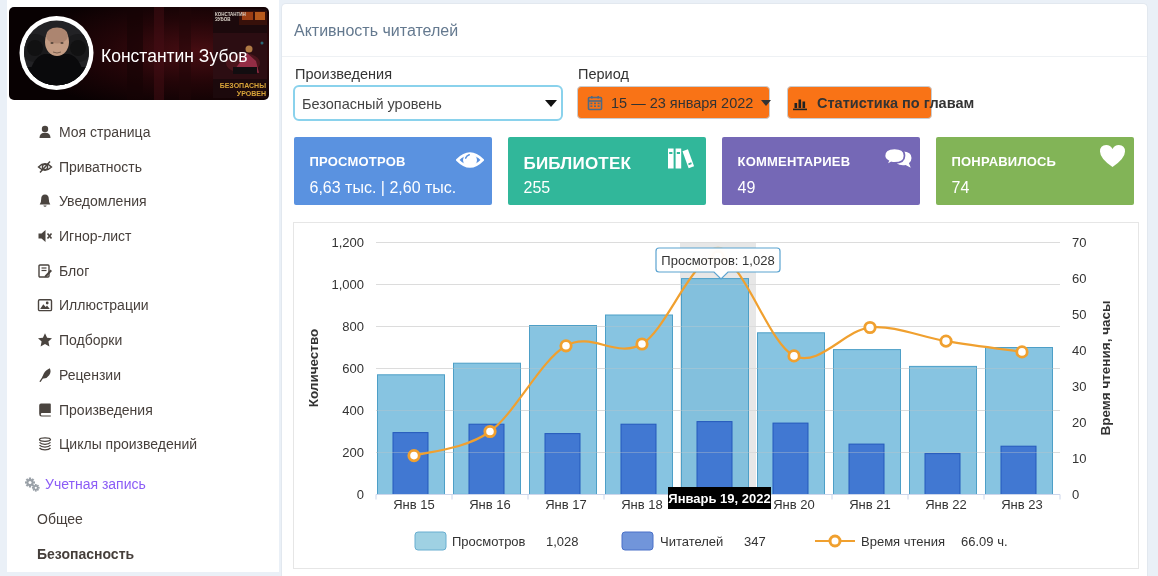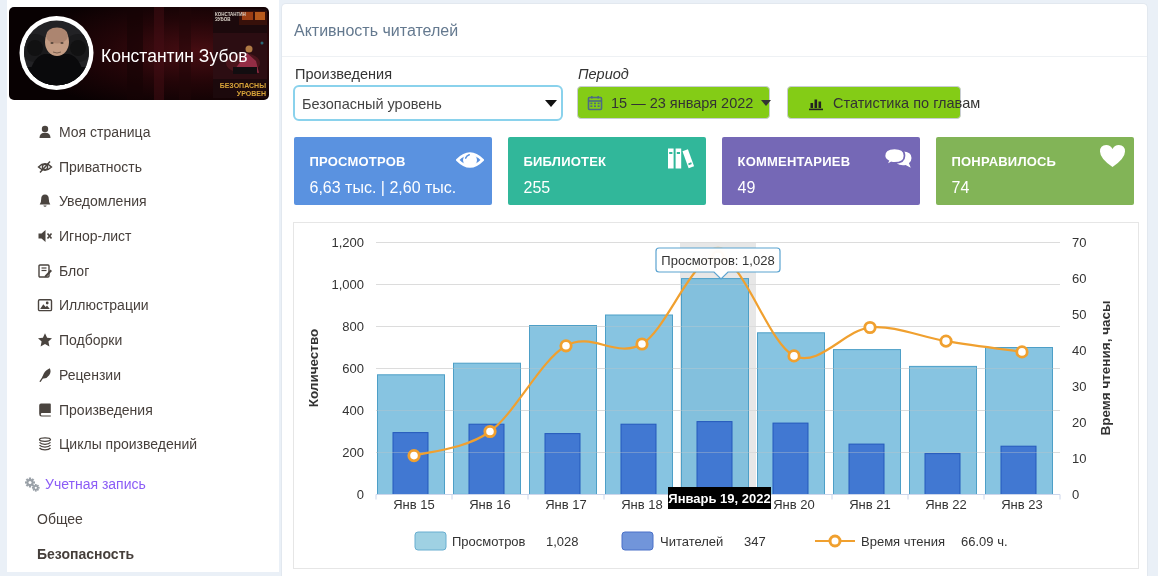--- a/index.html
+++ b/index.html
@@ -11,21 +11,21 @@
 .mi{position:absolute;left:37px;height:20px;display:flex;align-items:center;font-size:14px;color:#463f3b;}
 .mi .ic{width:16px;height:16px;margin-right:6px;display:flex;align-items:center;justify-content:center;}
 
 #card{left:281px;top:3px;width:867px;height:573px;background:#fff;border:1px solid #e2e8ef;border-radius:5px 5px 0 0;border-bottom:none;}
 #hdr{left:294px;top:22px;font-size:16px;color:#64798f;}
 #hdrline{left:282px;top:56px;width:865px;height:1px;background:#eef1f4;}
 .lbl{font-size:14.5px;color:#333;}
 #sel{left:293px;top:85px;width:270px;height:36px;border:2px solid #8ad2ec;border-radius:6px;background:#fff;}
 #selt{left:302px;top:96px;font-size:14.5px;color:#444;}
 #selc{left:545px;top:100px;width:0;height:0;border-left:6px solid transparent;border-right:6px solid transparent;border-top:7px solid #111;}
-.inpbox{background:#84cc16;border:1px solid #c8cdd2;border-radius:4px;height:33px;top:86px;display:flex;align-items:center;font-size:14.5px;color:#333;white-space:nowrap;}
+.inpbox{background:#f97316;border:1px solid #c8cdd2;border-radius:4px;height:33px;top:86px;display:flex;align-items:center;font-size:14.5px;color:#333;white-space:nowrap;}
 .inpbox svg{flex-shrink:0;}
 
 .stat{top:137px;width:198px;height:68px;border-radius:2px;color:#fff;}
 
 #chartbox{left:293px;top:222px;width:846px;height:347px;border:1px solid #e6e6e6;background:#fff;}
 </style></head><body>
 <div class="abs" id="sidebar"></div>
 <div class="abs" id="phead"><svg width="260" height="93" viewBox="0 0 260 93">
 <defs>
 <radialGradient id="rg1" cx="72%" cy="48%" r="68%">
@@ -199,21 +199,21 @@
       </svg>
     </span>
     <span>Учетная запись</span>
   </div>
 <div class="mi" style="top:509px;">Общее</div>
 <div class="mi" style="top:543.5px;font-weight:bold;">Безопасность</div>
 <div class="abs" id="card"></div>
 <div class="abs" id="hdr">Активность читателей</div>
 <div class="abs" id="hdrline"></div>
 <div class="abs lbl" style="left:295px;top:66px;">Произведения</div>
-<div class="abs lbl" style="left:578px;top:66px;font-style:italic;">Период</div>
+<div class="abs lbl" style="left:578px;top:66px;">Период</div>
 <div class="abs" id="sel"></div>
 <div class="abs" id="selt">Безопасный уровень</div>
 <div class="abs" id="selc"></div>
 <div class="abs inpbox" style="left:577px;width:193px;padding-left:9px;">
     <svg width="16" height="16" viewBox="0 0 16 16">
       <rect x="1.5" y="2.5" width="13" height="12" rx="1" fill="none" stroke="#4d6a85" stroke-width="1.6"></rect>
       <line x1="1.5" y1="6" x2="14.5" y2="6" stroke="#4d6a85" stroke-width="1.6"></line>
       <line x1="4.8" y1="1" x2="4.8" y2="3.5" stroke="#4d6a85" stroke-width="1.6"></line>
       <line x1="11.2" y1="1" x2="11.2" y2="3.5" stroke="#4d6a85" stroke-width="1.6"></line>
       <g fill="#4d6a85">
@@ -221,41 +221,41 @@
         <rect x="7" y="7.6" width="2" height="1.6"></rect>
         <rect x="10.6" y="7.6" width="2" height="1.6"></rect>
         <rect x="3.4" y="10.4" width="2" height="1.6"></rect>
         <rect x="7" y="10.4" width="2" height="1.6"></rect>
         <rect x="10.6" y="10.4" width="2" height="1.6"></rect>
       </g>
     </svg>
     <span style="margin-left:8px;">15 — 23 января 2022</span>
     <span style="margin-left:8px;display:inline-block;width:0;height:0;border-left:5px solid transparent;border-right:5px solid transparent;border-top:6px solid #333;"></span>
   </div>
-<div class="abs inpbox" style="left:787px;width:174px;padding-left:20px;">
+<div class="abs inpbox" style="left:787px;width:145px;padding-left:4px;font-weight:bold;">
     <svg width="17" height="16" viewBox="0 0 17 16">
       <g fill="#222">
         <rect x="2.5" y="8" width="2.6" height="5"></rect>
         <rect x="6.5" y="4.5" width="2.6" height="8.5"></rect>
         <rect x="10.5" y="6.5" width="2.6" height="6.5"></rect>
         <rect x="1" y="13.6" width="14" height="1.6"></rect>
       </g>
     </svg>
     <span style="margin-left:8px;">Статистика по главам</span>
   </div>
 <div class="abs stat" style="left:294px;background:#5a92e0;"></div>
 <div class="abs" style="left:309.5px;top:153.5px;font-size:13px;font-weight:bold;color:#fff;letter-spacing:.2px;">ПРОСМОТРОВ</div>
 <div class="abs" style="left:309.5px;top:179px;font-size:16px;color:#fff;">6,63 тыс. | 2,60 тыс.</div>
 <div class="abs" style="left:456px;top:150px;"><svg width="28" height="20" viewBox="0 0 28 20">
       <path d="M1.5 10 Q14 -2.8 26.5 10 Q14 22.8 1.5 10 Z" fill="none" stroke="#fff" stroke-width="2.7"></path>
       <circle cx="14" cy="10" r="7" fill="#fff"></circle>
       <path d="M9.7 8.1 A5.4 5.4 0 0 1 13.2 4.75" stroke="#5a92e0" stroke-width="1.6" fill="none" stroke-linecap="round"></path>
     </svg></div>
 <div class="abs stat" style="left:508px;background:#31b79a;"></div>
-<div class="abs" style="left:523.5px;top:153.5px;font-size:13px;font-weight:bold;color:#fff;letter-spacing:.2px;">БИБЛИОТЕК</div>
+<div class="abs" style="left:523.5px;top:153.5px;font-size:17px;font-weight:bold;color:#fff;letter-spacing:.2px;">БИБЛИОТЕК</div>
 <div class="abs" style="left:523.5px;top:179px;font-size:16px;color:#fff;">255</div>
 <div class="abs" style="left:667px;top:148px;"><svg width="30" height="21" viewBox="0 0 30 21">
       <rect x="1" y="0.5" width="5.6" height="20" fill="#fff"></rect>
       <rect x="8.6" y="0.5" width="5.6" height="20" fill="#fff"></rect>
       <rect x="2.2" y="4" width="3.2" height="2" fill="#31b79a"></rect>
       <rect x="9.8" y="4" width="3.2" height="2" fill="#31b79a"></rect>
       <g transform="rotate(-20 15.8 4.2)">
         <rect x="15.8" y="3.2" width="5.8" height="18" fill="#fff"></rect>
         <rect x="17" y="16.6" width="3.2" height="1.8" fill="#31b79a"></rect>
       </g>

